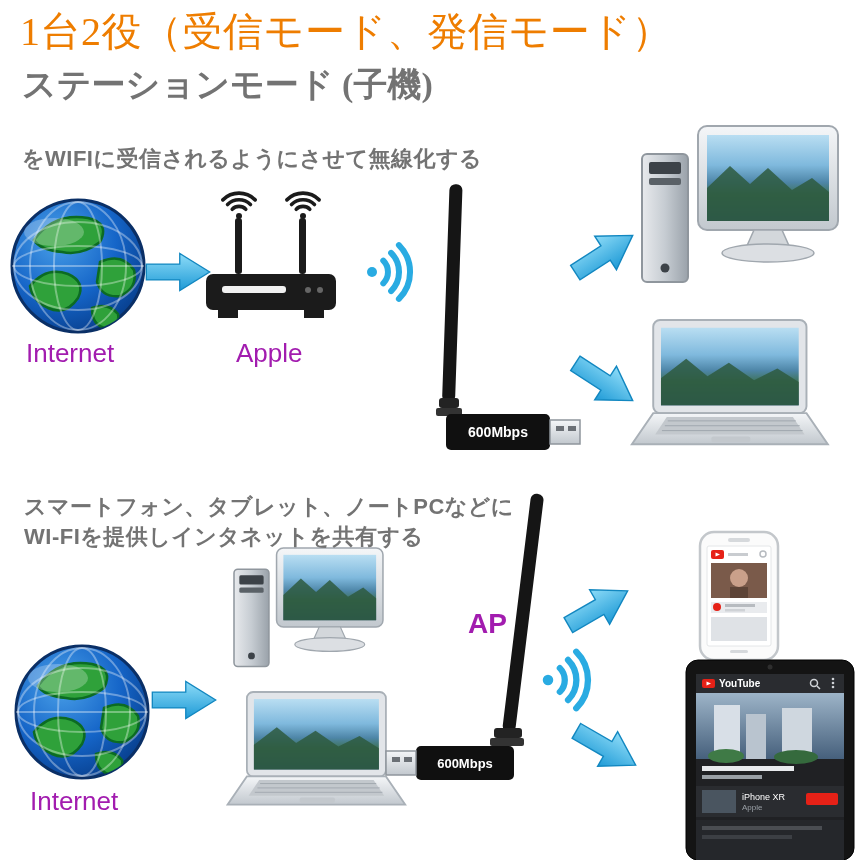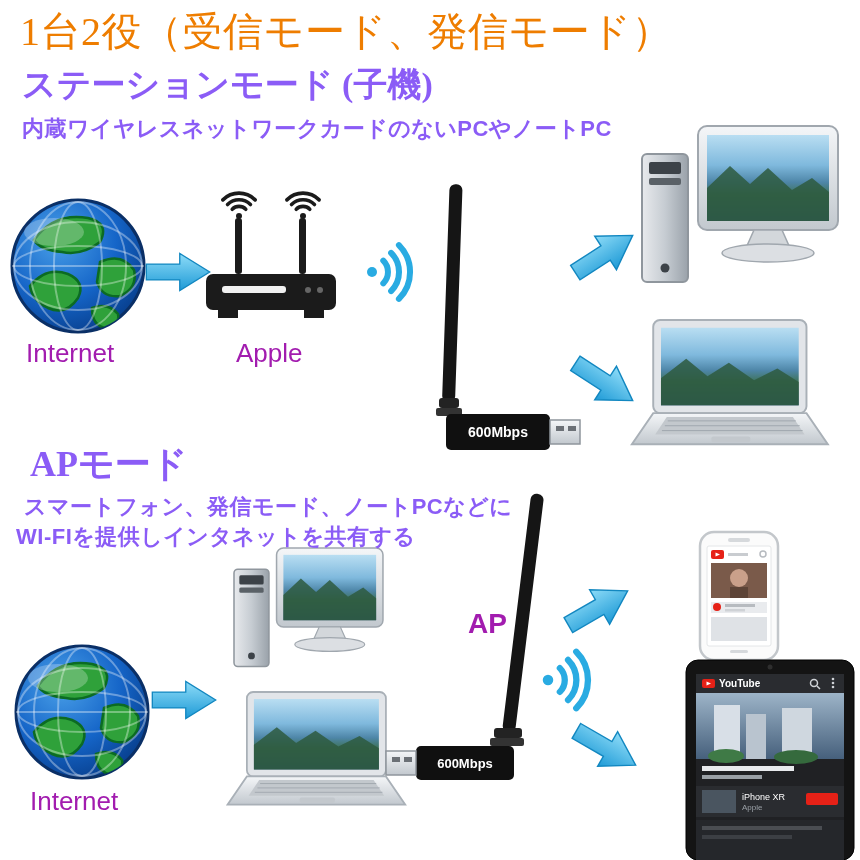--- a/index.html
+++ b/index.html
@@ -1,32 +1,32 @@
 <!DOCTYPE html>
 <html><head>
 <meta charset="utf-8">
 <style>
   *{margin:0;padding:0;box-sizing:border-box}
   html,body{background:#fff}
   .stage{position:relative;width:860px;height:860px;background:#fff;overflow:hidden;
          font-family:"Liberation Sans",sans-serif}
   .gfx{position:absolute;left:0;top:0}
-  .txt{position:absolute;color:#8b5cf6;white-space:nowrap}
+  .txt{position:absolute;color:#737373;white-space:nowrap}
   .title{left:20px;top:4px;font-family:"Liberation Serif",serif;font-weight:400;
          font-size:40px;color:#ee7d00;letter-spacing:.5px}
   .h1{left:22px;top:62px;font-family:"Liberation Serif",serif;font-weight:700;font-size:34px}
   .desc{font-weight:700;font-size:22px;letter-spacing:.5px}
   .d1a{left:22px;top:114px}
   .d1b{left:22px;top:144px}
   .lbl{font-size:26px;color:#a21caf}
   .internet1{left:26px;top:338px}
   .pouter{left:236px;top:338px}
   .h2{left:30px;top:440px;font-family:"Liberation Serif",serif;font-weight:700;font-size:36px}
   .d2a{left:24px;top:492px}
-  .d2b{left:16px;top:522px}
+  .d2b{left:24px;top:522px}
   .aplbl{left:468px;top:608px;font-size:28px;font-weight:700}
   .internet2{left:30px;top:786px}
   text{font-family:"Liberation Sans",sans-serif}
 </style>
 </head>
 <body>
 
 <div class="stage">
 
   <svg class="gfx" width="860" height="860" viewBox="0 0 860 860">
@@ -224,22 +224,21 @@
       <rect x="120" y="133" width="32" height="12" rx="2" fill="#e62117"></rect>
       <rect x="10" y="160" width="148" height="40" fill="#25272b"></rect>
       <rect x="16" y="166" width="120" height="4" fill="#4a4d52"></rect>
       <rect x="16" y="175" width="90" height="4" fill="#3c3f44"></rect>
     </g>
   </svg>
 
   <div class="txt title">1台2役（受信モード、発信モード）</div>
 
   <div class="txt h1">ステーションモード (子機)</div>
-  <div class="txt desc d1a">内蔵ワイヤレスネットワークカードのないPCやノートPC</div>
+  <div class="txt desc d1b">をWIFIに受信されるようにさせて無線化する</div>
   <div class="txt lbl internet1">Internet</div>
   <div class="txt lbl pouter">Apple</div>
 
-  <div class="txt h2">APモード</div>
-  <div class="txt desc d2a">スマートフォン、発信モード、ノートPCなどに</div>
+  <div class="txt desc d2a">スマートフォン、タブレット、ノートPCなどに</div>
   <div class="txt desc d2b">WI-FIを提供しインタネットを共有する</div>
   <div class="txt lbl aplbl">AP</div>
   <div class="txt lbl internet2">Internet</div>
 </div>
 
 </body></html>

